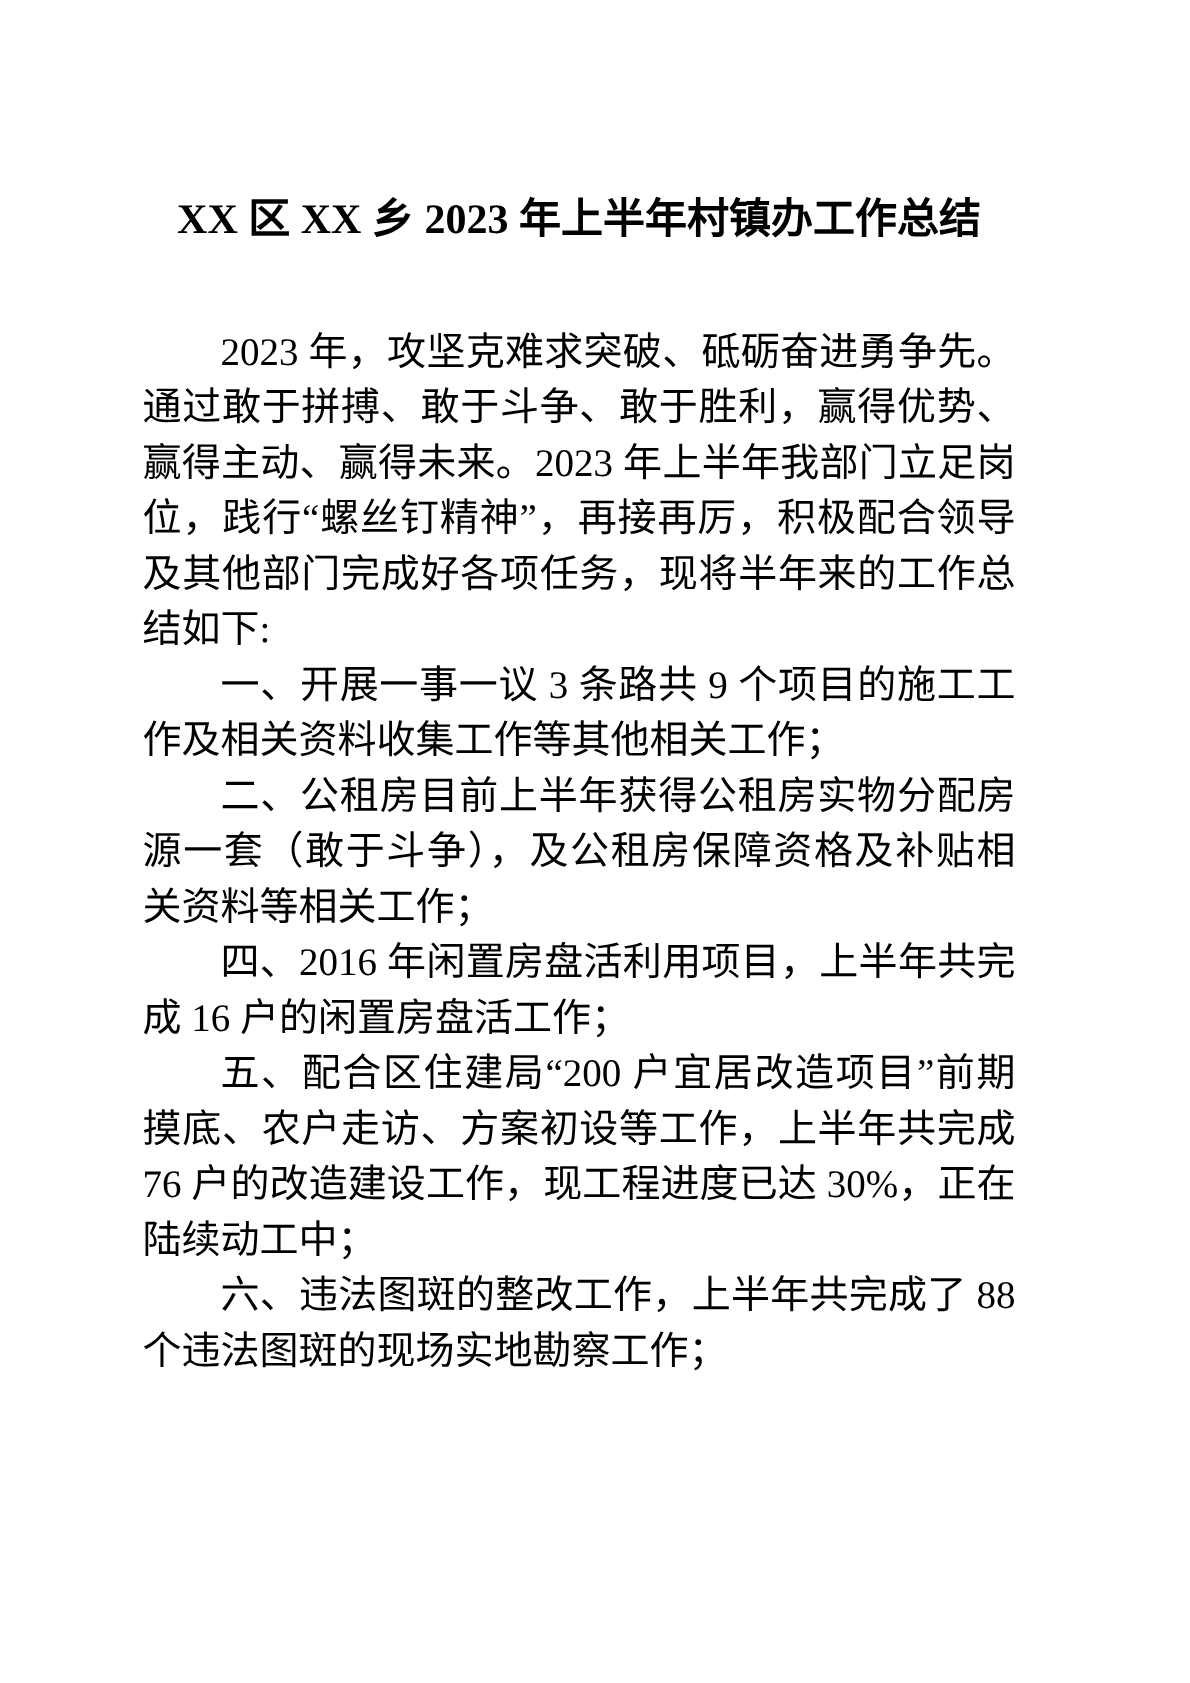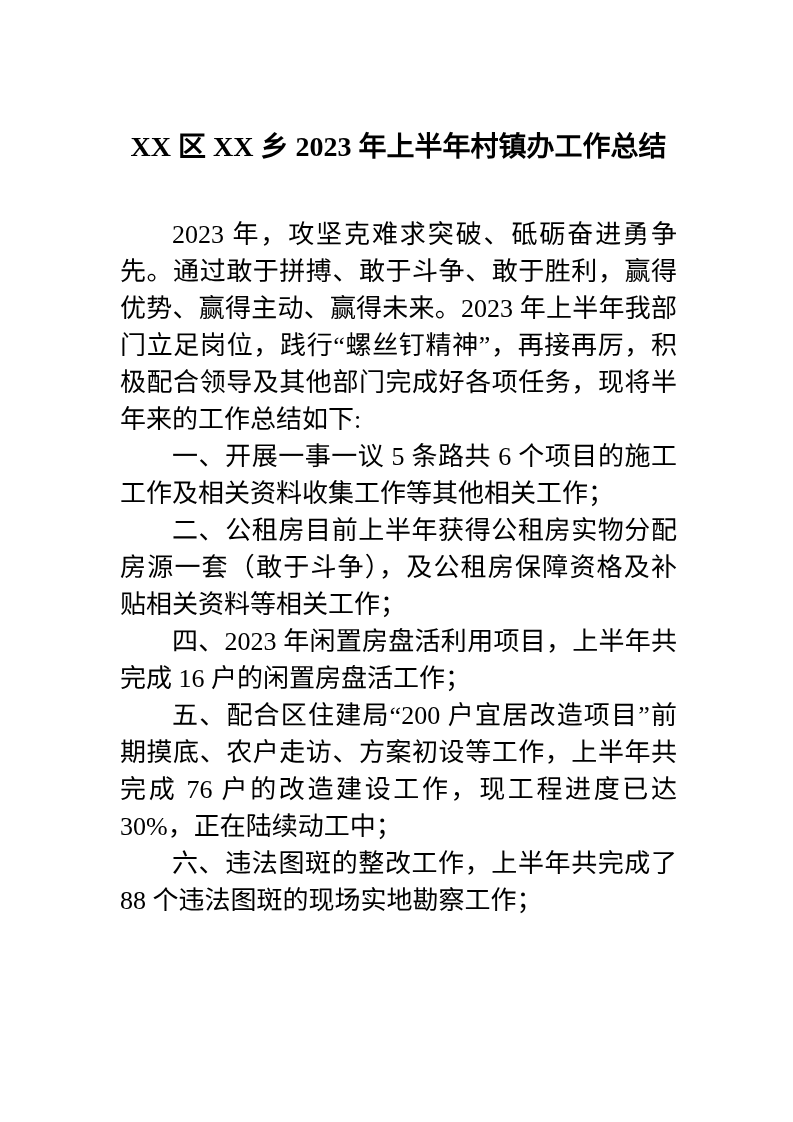--- a/index.html
+++ b/index.html
@@ -8,21 +8,21 @@
     padding: 0;
     background: #ffffff;
   }
   .page {
     position: relative;
     width: 793px;
     height: 1122px;
     box-sizing: border-box;
     background: #ffffff;
     color: #000000;
-    padding: 126px 116px 0 120px;
+    padding: 126px 116px 0 95px;
     font-family: "Liberation Serif", "DejaVu Serif", serif;
     overflow: hidden;
   }
   .doc-title {
     margin: 0 0 48px 0;
     font-size: 28px;
     line-height: 42px;
     font-weight: bold;
     text-align: center;
     white-space: nowrap;
@@ -39,19 +39,19 @@
   }
 </style>
 </head>
 <body>
 
 <div class="page">
   <h1 class="doc-title">XX 区 XX 乡 2023 年上半年村镇办工作总结</h1>
 
   <div class="doc-body">
     <p>2023 年，攻坚克难求突破、砥砺奋进勇争先。通过敢于拼搏、敢于斗争、敢于胜利，赢得优势、赢得主动、赢得未来。2023 年上半年我部门立足岗位，践行“螺丝钉精神”，再接再厉，积极配合领导及其他部门完成好各项任务，现将半年来的工作总结如下:</p>
-    <p>一、开展一事一议 5 条路共 6 个项目的施工工作及相关资料收集工作等其他相关工作；</p>
+    <p>一、开展一事一议 3 条路共 9 个项目的施工工作及相关资料收集工作等其他相关工作；</p>
     <p>二、公租房目前上半年获得公租房实物分配房源一套（敢于斗争），及公租房保障资格及补贴相关资料等相关工作；</p>
-    <p>四、2023 年闲置房盘活利用项目，上半年共完成 16 户的闲置房盘活工作；</p>
+    <p>四、2016 年闲置房盘活利用项目，上半年共完成 16 户的闲置房盘活工作；</p>
     <p>五、配合区住建局“200 户宜居改造项目”前期摸底、农户走访、方案初设等工作，上半年共完成 76 户的改造建设工作，现工程进度已达 30%，正在陆续动工中；</p>
     <p>六、违法图斑的整改工作，上半年共完成了 88 个违法图斑的现场实地勘察工作；</p>
   </div>
 </div>
 
 </body></html>

